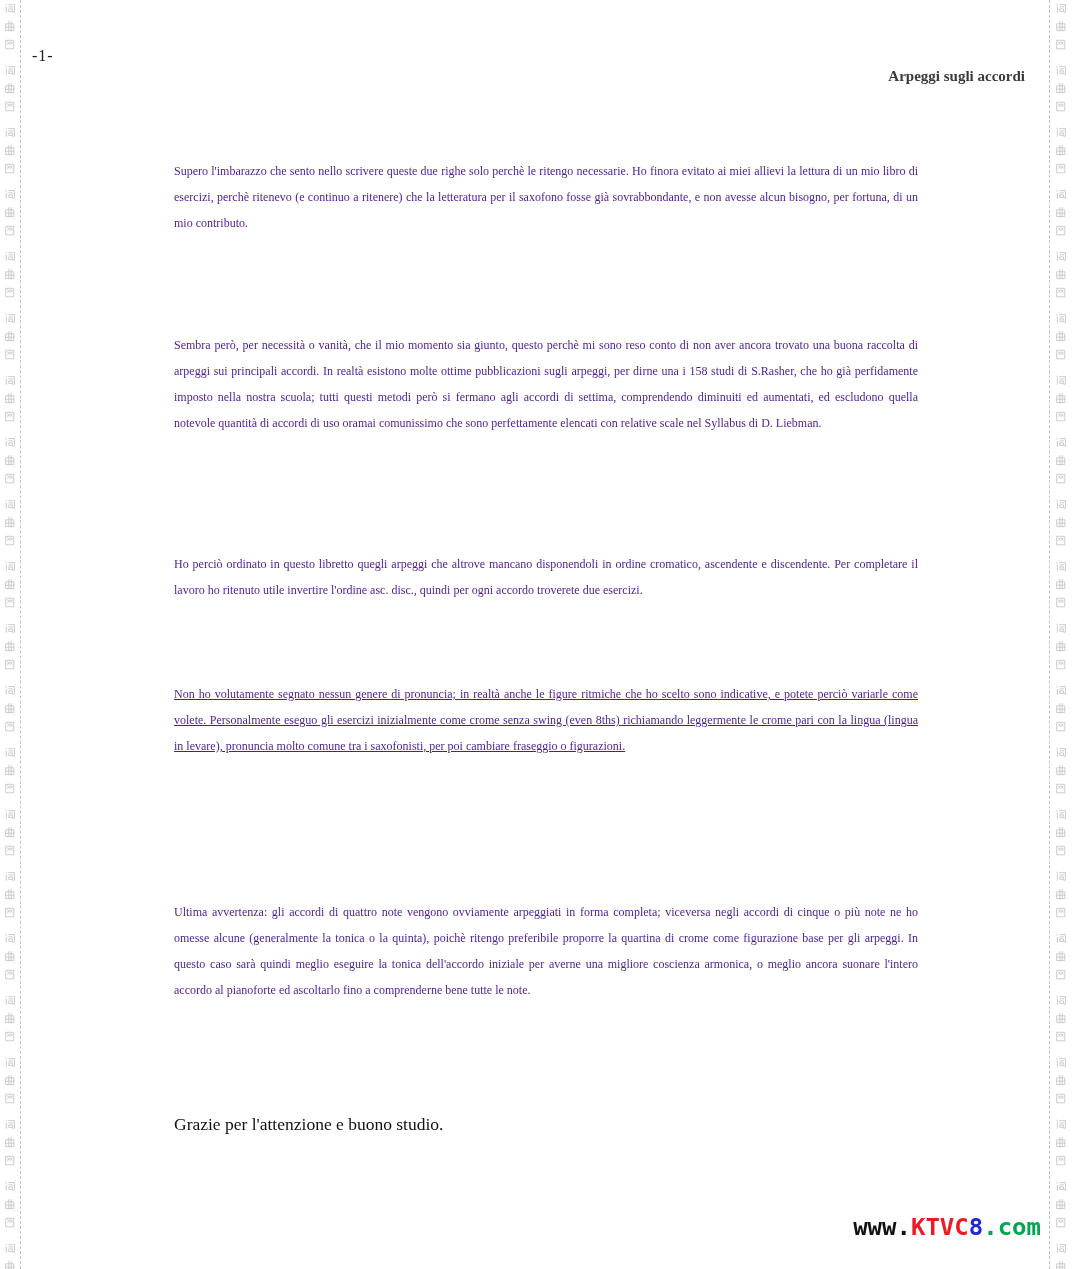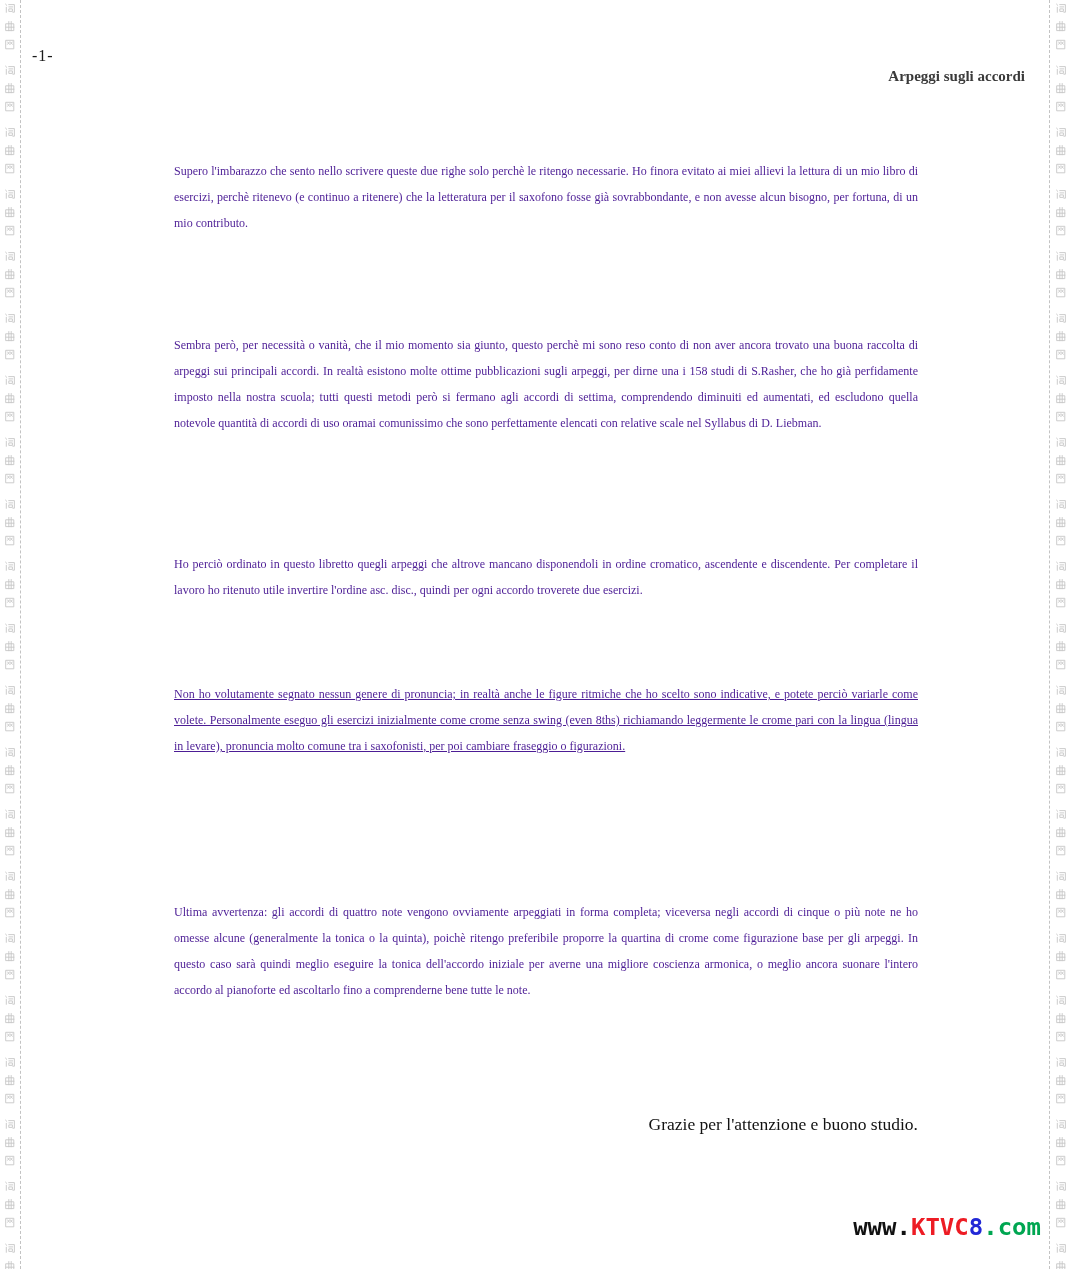--- a/index.html
+++ b/index.html
@@ -33,21 +33,21 @@
     font-size:12px;line-height:26px;color:#4c1d95;
     text-align:justify;text-justify:inter-word;
   }
   .p1{top:158px;}
   .p2{top:316px;margin-top:16px;}
   .p3{top:551px;}
   .p4{top:681px;text-decoration:underline;}
   .p5{top:899px;}
   .line{
     position:absolute;left:174px;width:744px;
-    font-size:17.5px;line-height:26px;color:#121212;text-align:right;
+    font-size:17.5px;line-height:26px;color:#121212;text-align:left;
   }
   .thanks{top:1111px;}
   .dateline{top:1273px;}
 
   
   .logo{
     position:absolute;top:1215px;right:33px;
     font-family:"DejaVu Sans Mono", monospace;
     font-weight:bold;font-size:24px;line-height:24px;letter-spacing:0px;
     white-space:nowrap;

